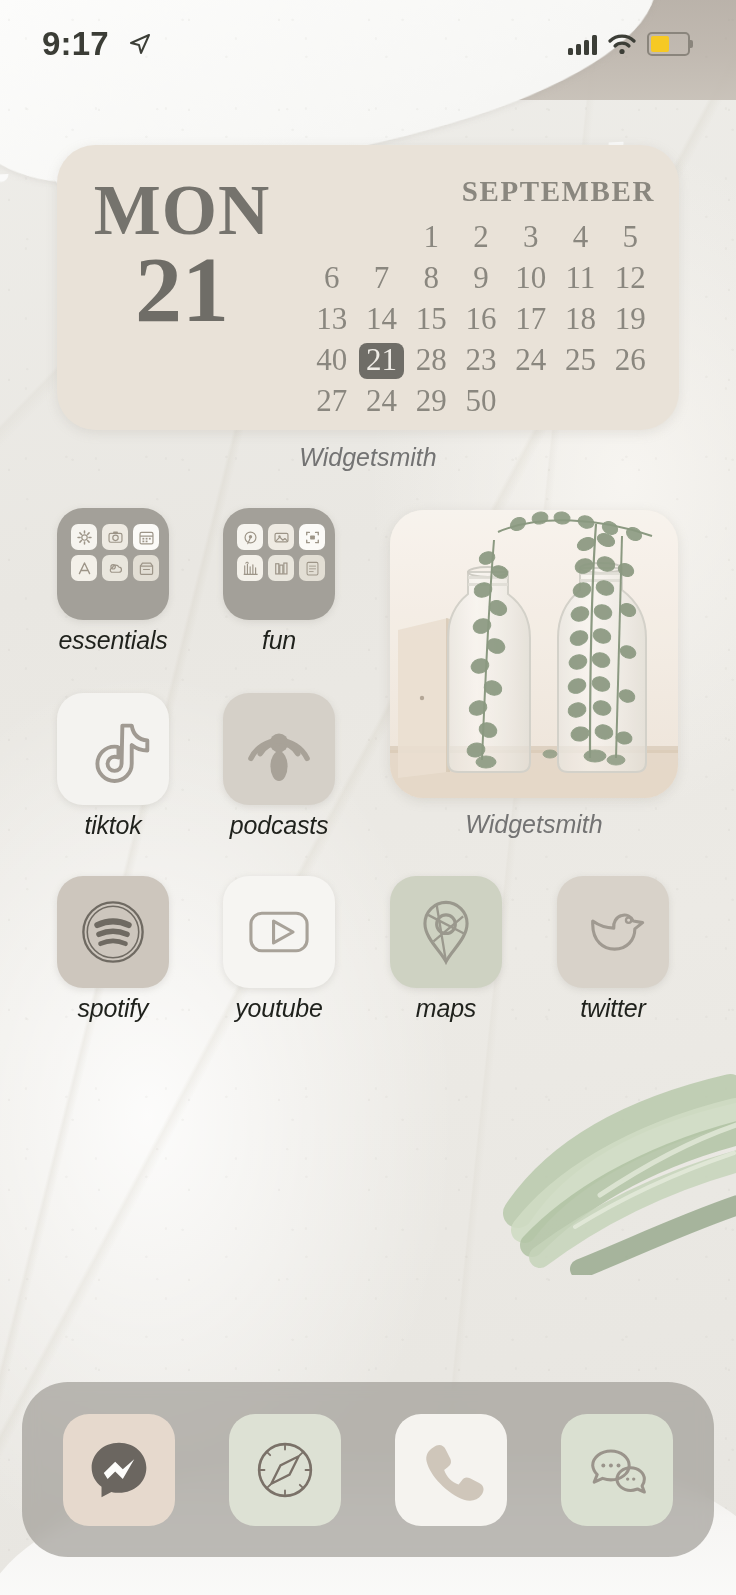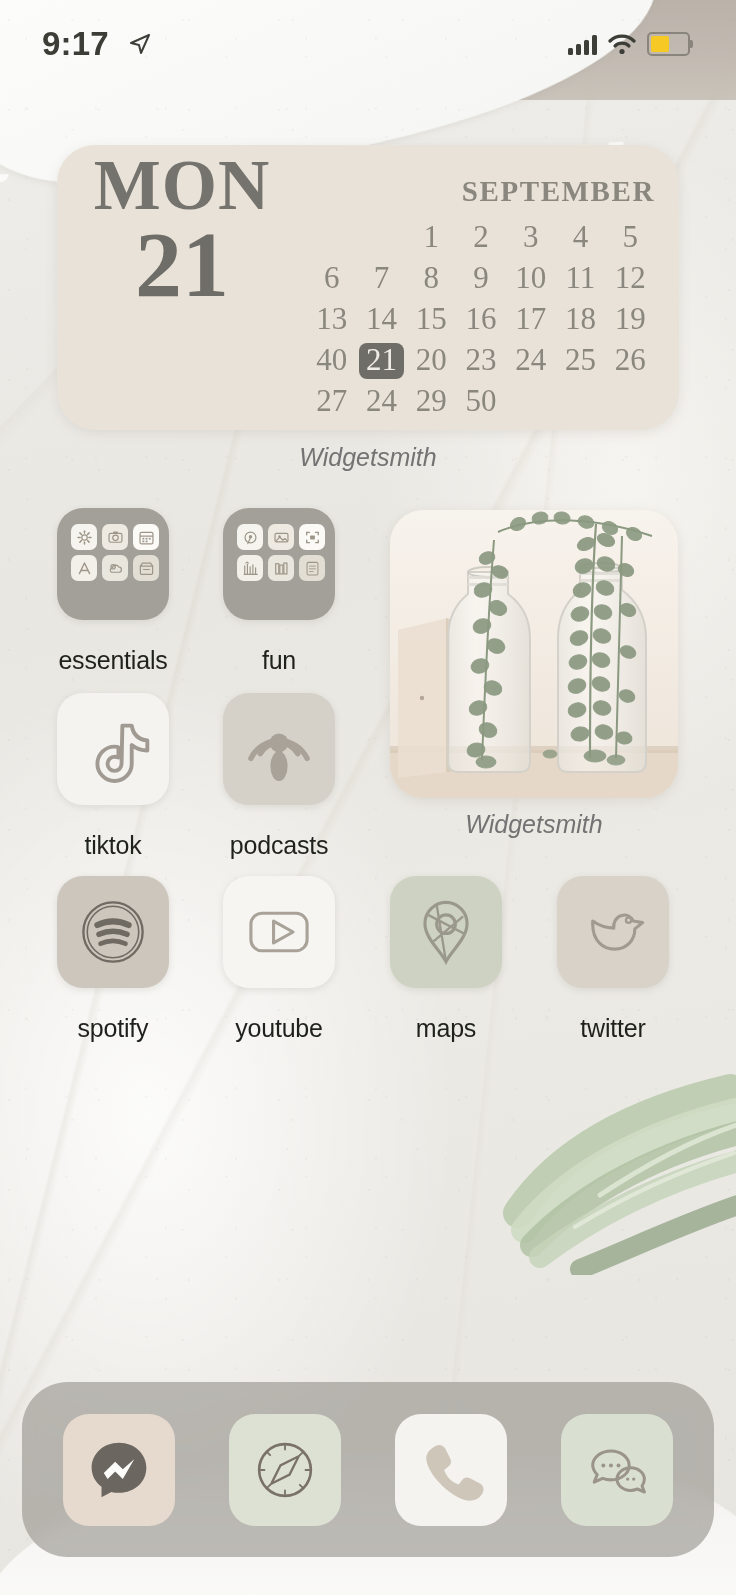--- a/index.html
+++ b/index.html
@@ -99,21 +99,21 @@
   .battery .fill { position:absolute; left:2px; top:2px; bottom:2px; width:18px; background:#f6c924; border-radius:2px; }
   .battery .tip { position:absolute; right:-5px; top:6px; width:3px; height:8px; background:#8a857c; border-radius:0 2px 2px 0; }
 
   
   #calwidget {
     position:absolute; left:57px; top:145px; width:622px; height:285px;
     background:#e9e2d8; border-radius:38px; z-index:6;
     box-shadow:0 3px 12px rgba(150,143,132,.18);
     display:flex; align-items:flex-start; overflow:hidden;
   }
-  .cal-left { width:250px; padding-top:6px; text-align:center; flex:none; }
+  .cal-left { width:250px; padding-top:31px; text-align:center; flex:none; }
   .cal-dow { font-family:"Liberation Serif", serif; font-size:71px; font-weight:700;
              color:#75736d; line-height:.98; letter-spacing:1px; }
   .cal-day { font-family:"Liberation Serif", serif; font-size:94px; font-weight:700;
              color:#6f6d67; line-height:1; margin-top:-4px; }
   .cal-right { flex:1; padding:30px 24px 0 0; }
   .cal-month { font-family:"Liberation Serif", serif; font-size:29px; font-weight:700;
                color:#8a877f; letter-spacing:1.6px; text-align:right; margin-bottom:10px; }
   .cal-grid { display:grid; grid-template-columns:repeat(7,1fr); row-gap:3px; }
   .cal-cell { font-family:"Liberation Serif", serif; font-size:31px; color:#8a877f;
               text-align:center; height:38px; line-height:38px; }
@@ -134,22 +134,22 @@
   #callabel { left:0; top:443px; }
   #photolabel { left:390px; top:810px; width:288px; }
 
   
   .app { position:absolute; width:112px; z-index:6; }
   .tile {
     width:112px; height:112px; border-radius:26px; position:relative; overflow:hidden;
     box-shadow:0 2px 7px rgba(150,145,135,.22);
   }
   .app-label {
-    margin-top:26px; text-align:center; font-size:25px; color:#1f211c;
-    white-space:nowrap; letter-spacing:-.2px;
+    margin-top:6px; text-align:center; font-size:25px; color:#1f211c;
+    white-space:nowrap; letter-spacing:-.2px;font-style:italic;
   }
   .folder { background:#a3a099; }
   .folder-grid {
     position:absolute; inset:0; display:grid;
     grid-template-columns:repeat(3,1fr); grid-template-rows:repeat(3,1fr);
     padding:16px 14px; gap:5px; box-sizing:border-box; align-content:start;
   }
   .mini { width:26px; height:26px; border-radius:7px; display:flex; align-items:center;
           justify-content:center; }
 
@@ -237,21 +237,21 @@
           <div class="cal-cell">12</div>
           <div class="cal-cell">13</div>
           <div class="cal-cell">14</div>
           <div class="cal-cell">15</div>
           <div class="cal-cell">16</div>
           <div class="cal-cell">17</div>
           <div class="cal-cell">18</div>
           <div class="cal-cell">19</div>
           <div class="cal-cell">40</div>
           <div class="cal-cell today"><span>21</span></div>
-          <div class="cal-cell">20</div>
+          <div class="cal-cell">28</div>
           <div class="cal-cell">23</div>
           <div class="cal-cell">24</div>
           <div class="cal-cell">25</div>
           <div class="cal-cell">26</div>
           <div class="cal-cell">27</div>
           <div class="cal-cell">24</div>
           <div class="cal-cell">29</div>
           <div class="cal-cell">50</div>
         </div>
     </div>

